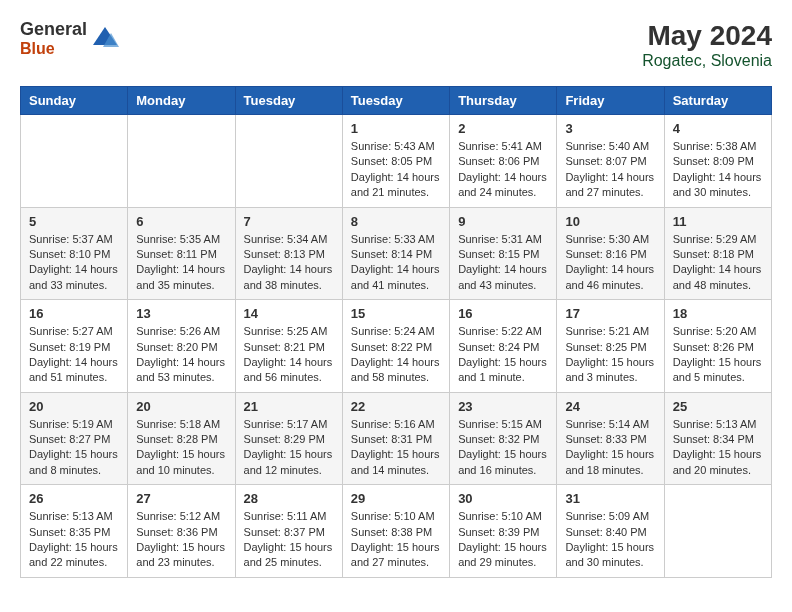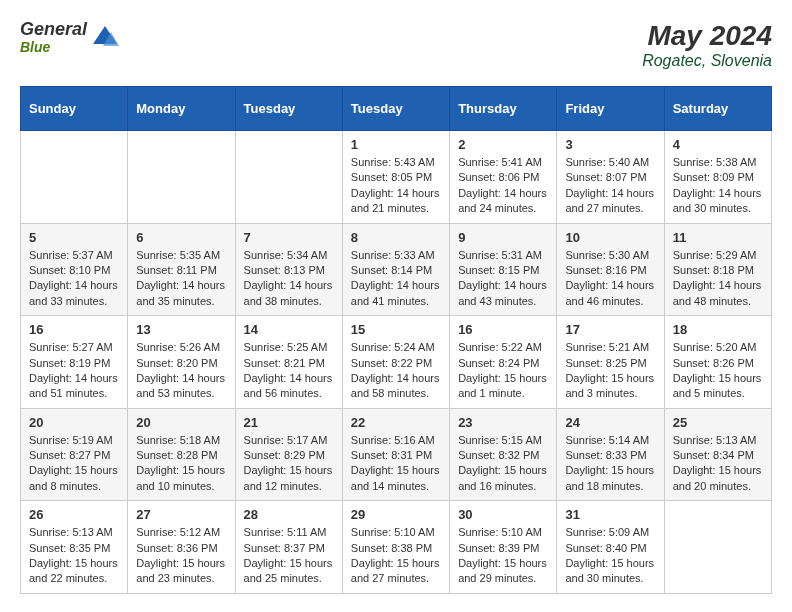--- a/index.html
+++ b/index.html
@@ -8,40 +8,39 @@
       background: #fff;
       width: 792px;
       min-height: 612px;
       padding: 20px;
     }
     .header {
       display: flex;
       justify-content: space-between;
       align-items: flex-start;
       margin-bottom: 16px;
-      font-style: italic;
     }
     .logo {
       display: flex;
       align-items: center;
     }
     .logo-text {
       display: flex;
       flex-direction: column;
       line-height: 1.1;
     }
     .logo-general {
       font-size: 18px;
       font-weight: bold;
       color: #333;
     }
     .logo-blue {
-      font-size: 14px;
-      font-weight: bold;
-      color: #4d7c0f;
+      font-size: 16px;
+      font-weight: bold;
+      color: #c2410c;
     }
     .logo-icon {
       width: 28px;
       height: 28px;
       margin-left: 4px;
     }
     .title-block {
       text-align: right;
     }
     .month-year {
@@ -55,21 +54,21 @@
     }
     .calendar {
       width: 100%;
       border-collapse: collapse;
       border: 1px solid #ccc;
     }
     .calendar th {
       background-color: #2060b0;
       color: #fff;
       text-align: left;
-      padding: 14px 8px;
+      padding: 6px 8px;
       font-size: 13px;
       border: 1px solid #1a4e9a;
     }
     .calendar td {
       vertical-align: top;
       padding: 6px 8px;
       border: 1px solid #ccc;
       width: 14.28%;
       min-height: 80px;
       background: #fff;

